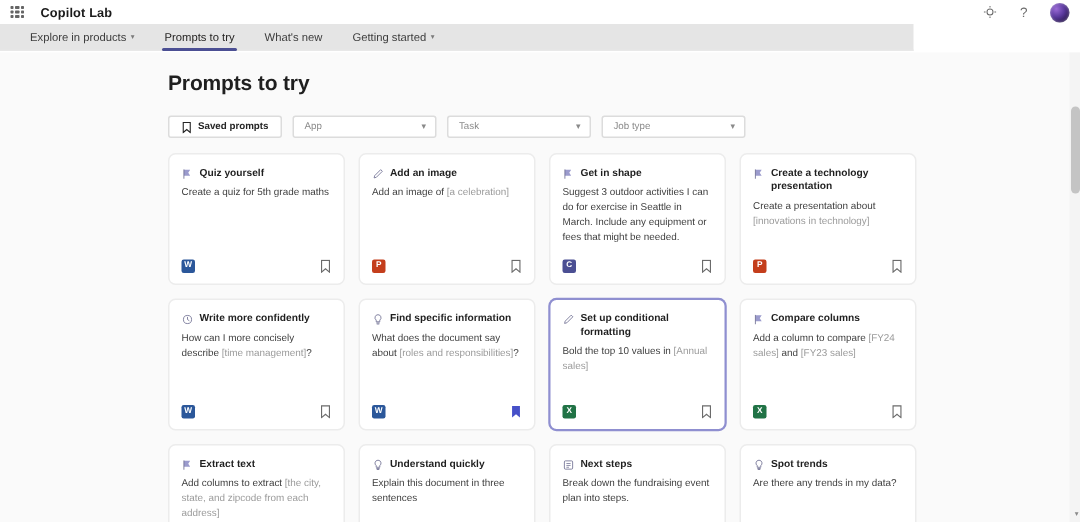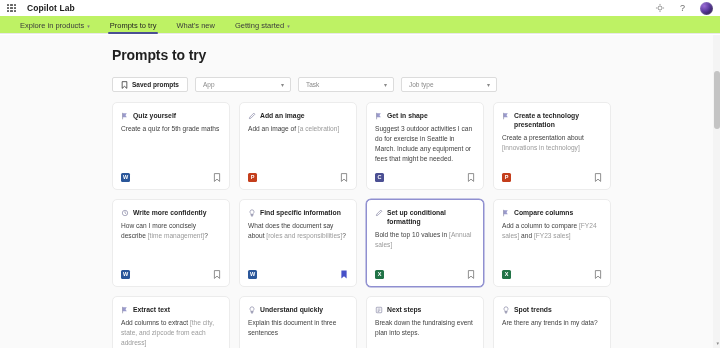--- a/index.html
+++ b/index.html
@@ -42,24 +42,24 @@
   }
   .avatar {
     width: 13px; height: 13px; border-radius: 50%;
     background: radial-gradient(circle at 32% 30%, #9b6bd6 0%, #5b3a9e 42%, #2a1850 78%, #140a2a 100%);
     box-shadow: inset 0 0 2px rgba(255,255,255,.5);
   }
 
   
   .nav-bar {
     position: absolute; top: 16px; left: 0;
-    width: 720px; height: 18px;
-    background: #bef264;
+    width: 609px; height: 18px;
+    background: #e5e5e5;
     border-bottom: 1px solid #e8e8e8;
-    display: flex; 
+    display: flex; align-items: center;
     padding-left: 10px;
   }
   .nav-tab {
     position: relative; height: 18px;
     display: flex; align-items: center; gap: 3px;
     padding: 0 10px;
     font-size: 7.5px; color: #3c3c3c;
     cursor: pointer; white-space: nowrap;
   }
   .nav-tab.active { color: #201f1e; font-weight: 500; }

